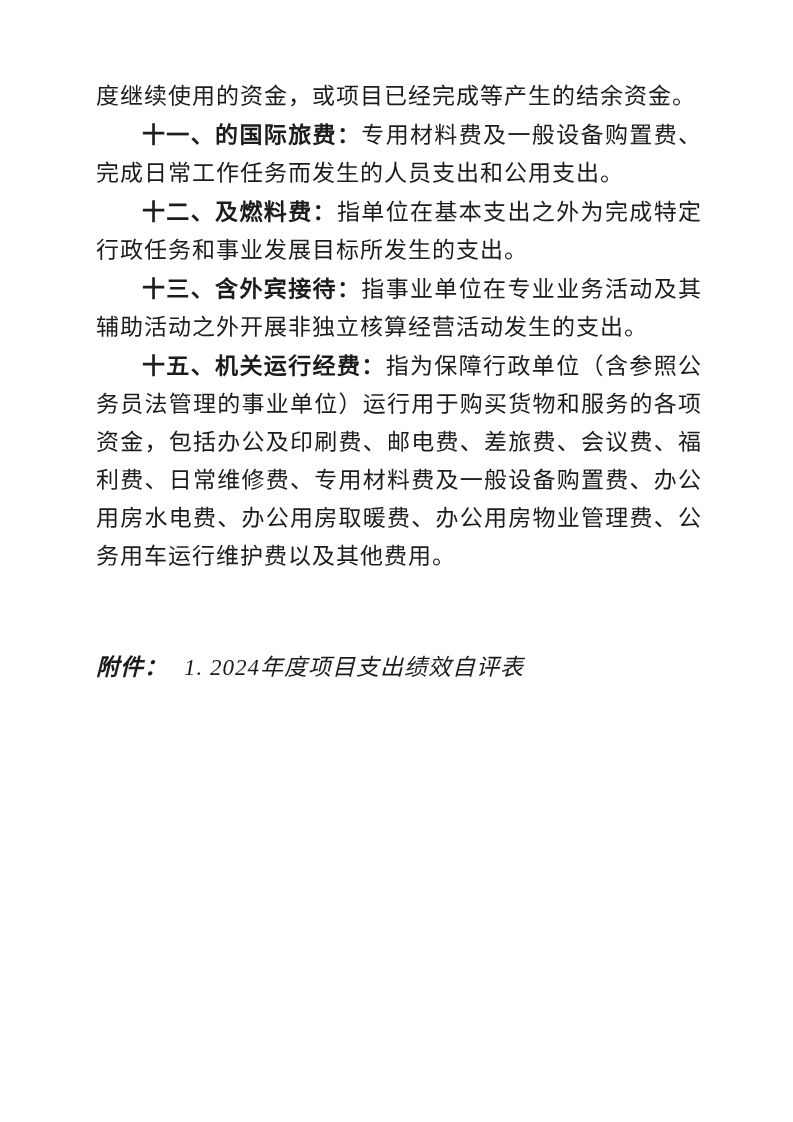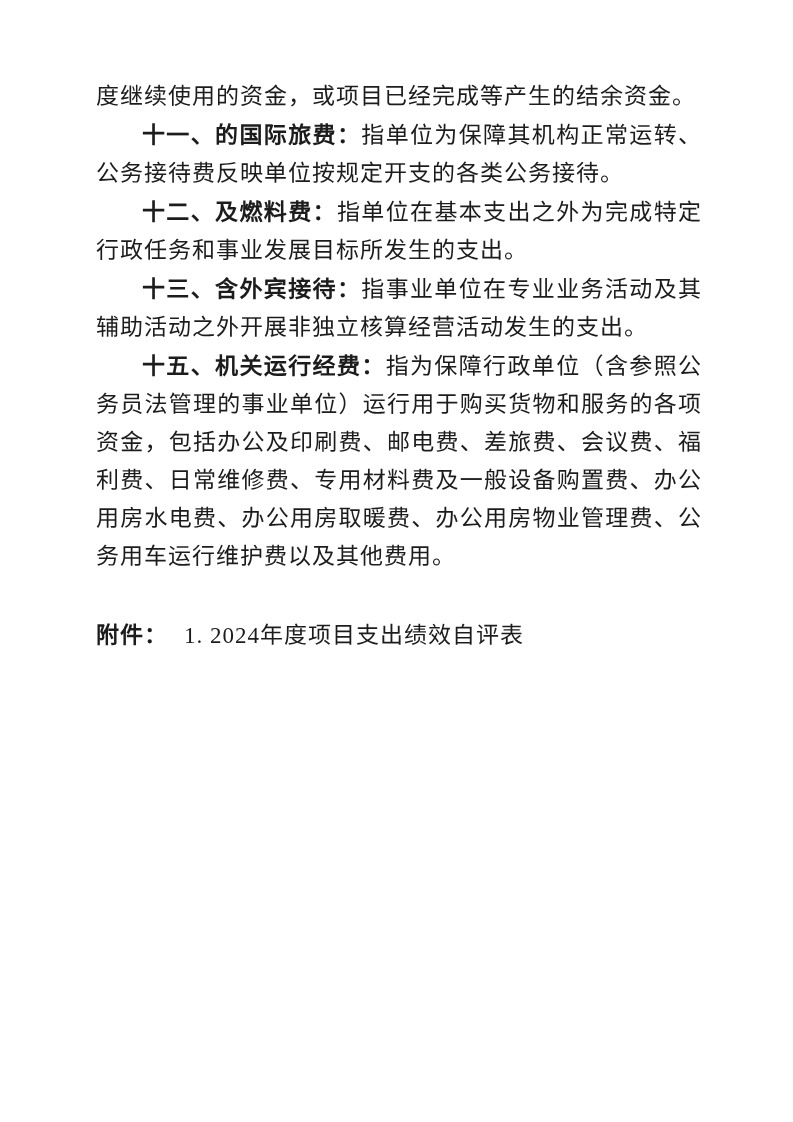--- a/index.html
+++ b/index.html
@@ -31,22 +31,23 @@
     margin: 0;
   }
   .para.indent {
     text-indent: 2em;
   }
   .lead {
     font-family: "Liberation Sans", "DejaVu Sans", sans-serif;
     font-weight: 700;
   }
   .attachment {
-    margin-top: 40px;
+    margin-top: 72px;
     text-align: left;
+    font-style: italic;
   }
   .attachment .lead {
     margin-right: 0.7em;
   }
   .page-number {
     position: absolute;
     left: 694px;
     top: 1086px;
     font-family: Liberation Mono, monospace;
     font-size: 14px;
@@ -56,21 +57,21 @@
 </style>
 </head>
 <body>
 
 <div class="page">
 
   <div class="content">
 
     <p class="para"><span>度继续使用的资金，或项目已经完成等产生的结余资金。</span></p>
 
-    <p class="para indent"><span class="lead">十一、的国际旅费：</span><span>指单位为保障其机构正常运转、公务接待费反映单位按规定开支的各类公务接待。</span></p>
+    <p class="para indent"><span class="lead">十一、的国际旅费：</span><span>专用材料费及一般设备购置费、完成日常工作任务而发生的人员支出和公用支出。</span></p>
 
     <p class="para indent"><span class="lead">十二、及燃料费：</span><span>指单位在基本支出之外为完成特定行政任务和事业发展目标所发生的支出。</span></p>
 
     <p class="para indent"><span class="lead">十三、含外宾接待：</span><span>指事业单位在专业业务活动及其辅助活动之外开展非独立核算经营活动发生的支出。</span></p>
 
 
     <p class="para indent"><span class="lead">十五、机关运行经费：</span><span>指为保障行政单位（含参照公务员法管理的事业单位）运行用于购买货物和服务的各项资金，包括办公及印刷费、邮电费、差旅费、会议费、福利费、日常维修费、专用材料费及一般设备购置费、办公用房水电费、办公用房取暖费、办公用房物业管理费、公务用车运行维护费以及其他费用。</span></p>
 
     <p class="para attachment"><span class="lead">附件：</span><span>1. 2024年度项目支出绩效自评表</span></p>
 

